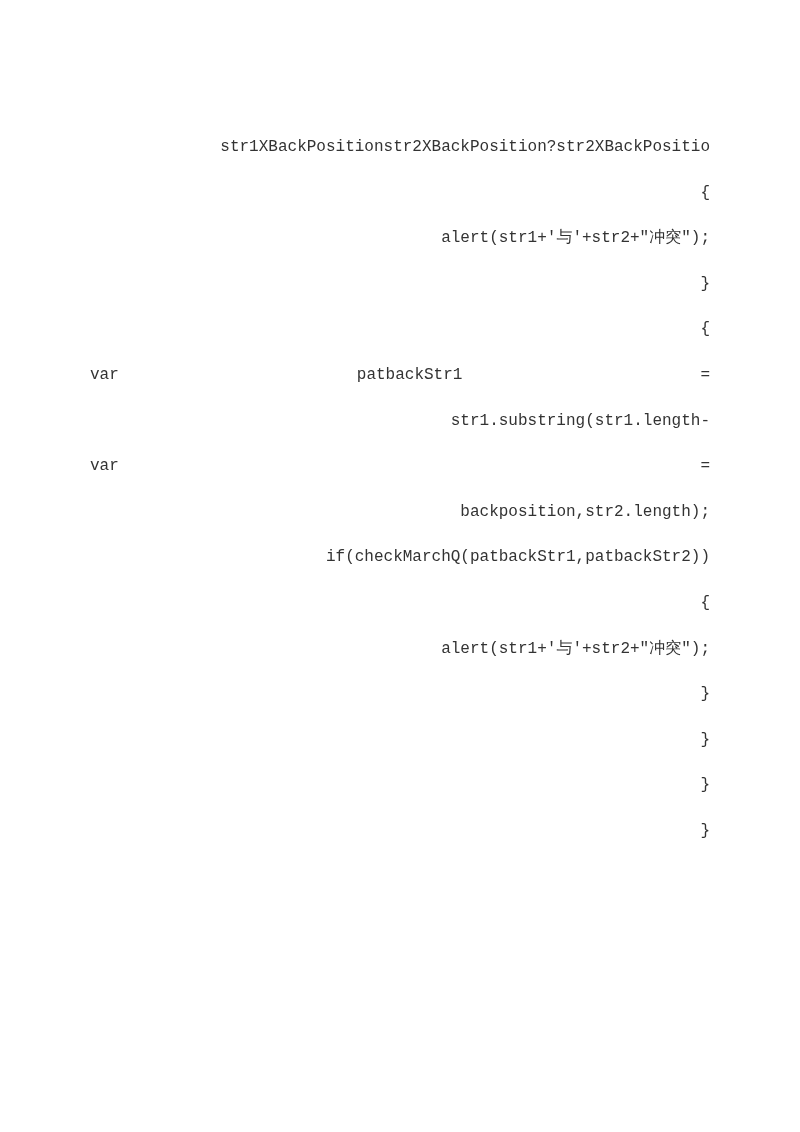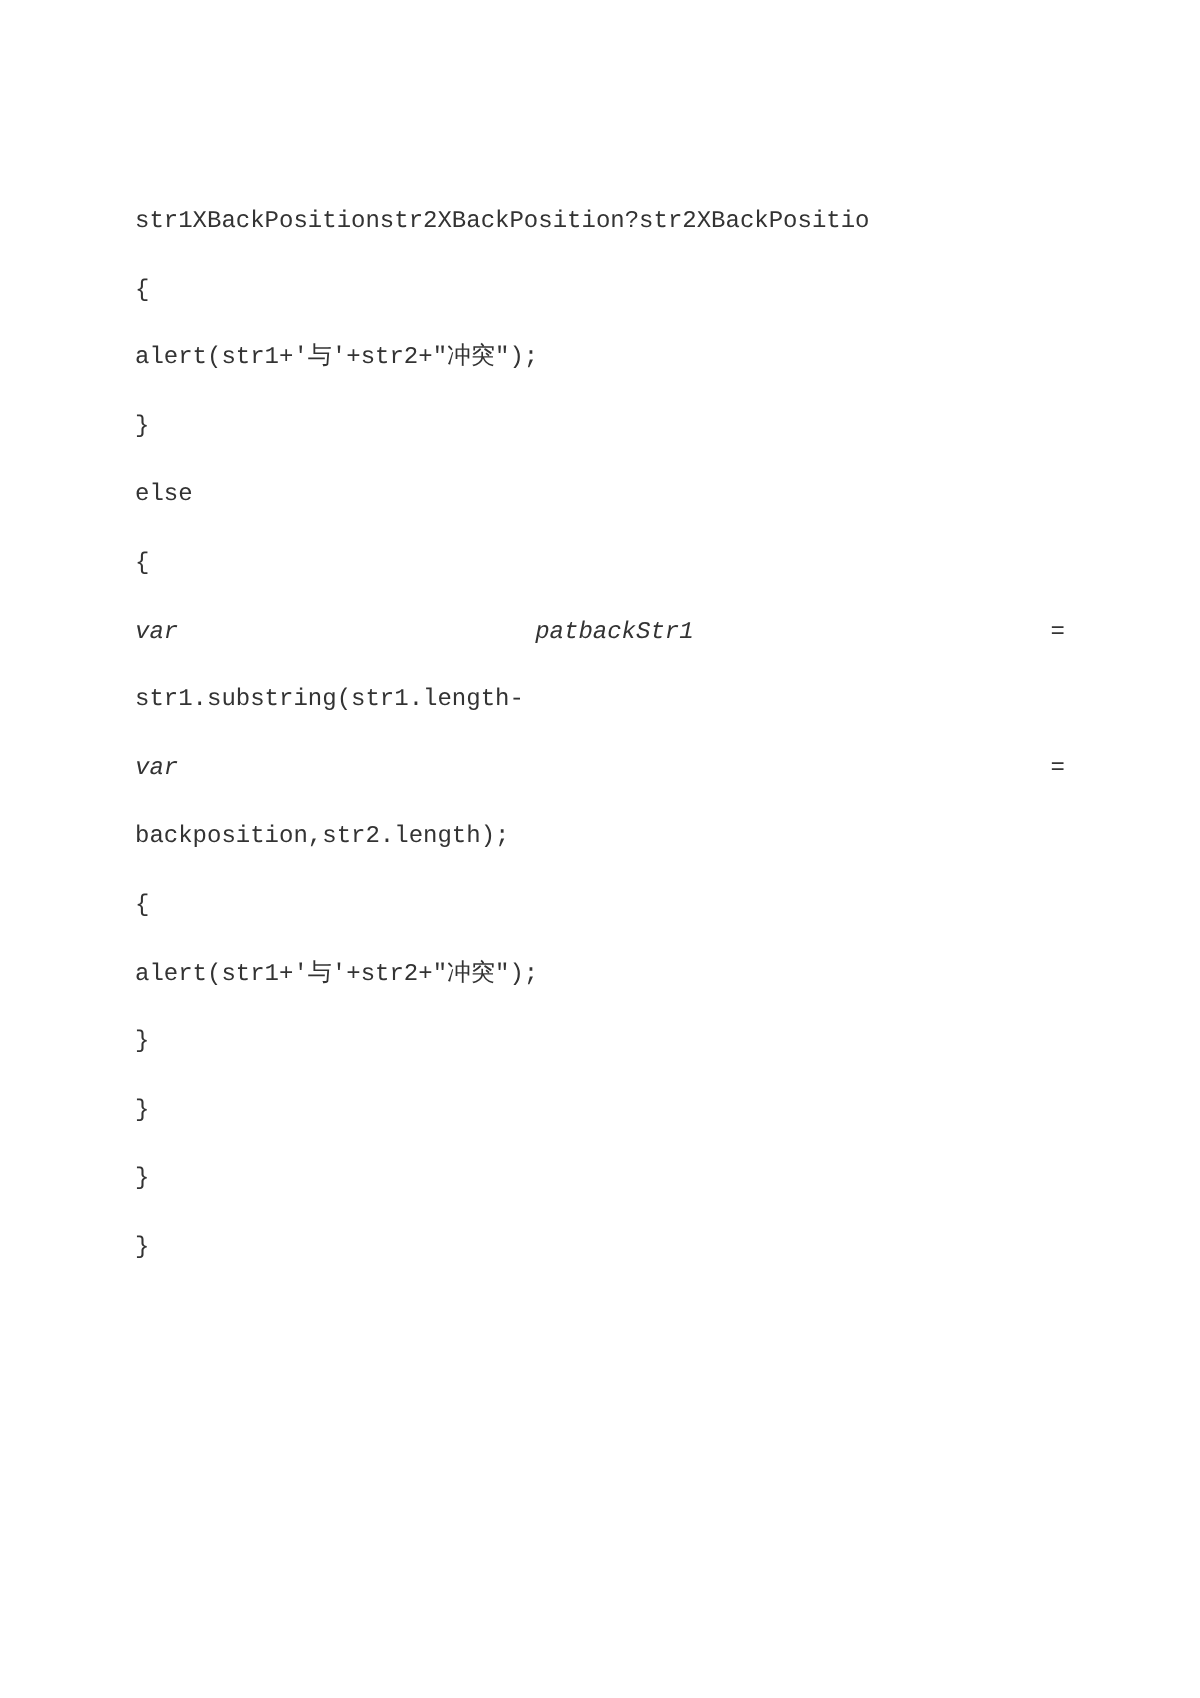--- a/index.html
+++ b/index.html
@@ -13,67 +13,67 @@
     width: 800px;
     min-height: 1132px;
     padding: 125px 90px 80px 90px;
     font-family: "SimSun", "宋体", "Courier New", monospace;
     font-size: 16px;
     color: #333;
     line-height: 2.85;
   }
   .line {
     white-space: nowrap;
+    text-align: right;
   }
   .justify {
     display: flex;
     justify-content: space-between;
     white-space: nowrap;
   }
   .justify > span {
     white-space: nowrap;
   }
   .tok {
     flex: 0 0 auto;
-    font-style: italic;
   }
   .gap {
     flex: 1 1 auto;
   }
 </style>
 </head>
 <body>
 
 <div class="page">
 
   <div class="line">str1XBackPositionstr2XBackPosition?str2XBackPositio</div>
   <div class="line">         {</div>
   <div class="line">           alert(str1+'与'+str2+"冲突");</div>
   <div class="line">         }</div>
-  <div class="line">         else</div>
   <div class="line">         {</div>
 
   <div class="justify">
     <span class="tok">            var</span>
     <span class="gap"></span>
     <span class="tok">patbackStr1</span>
     <span class="gap"></span>
     <span class="tok">=</span>
   </div>
 
   <div class="line">str1.substring(str1.length-</div>
 
   <div class="justify">
     <span class="tok">            var</span>
     <span class="gap"></span>
     <span class="gap"></span>
     <span class="tok">=</span>
   </div>
 
   <div class="line">backposition,str2.length);</div>
+  <div class="line">           if(checkMarchQ(patbackStr1,patbackStr2))</div>
   <div class="line"> </div>
   <div class="line">           {</div>
   <div class="line">             alert(str1+'与'+str2+"冲突");</div>
   <div class="line">           }</div>
   <div class="line">         }</div>
   <div class="line">       }</div>
   <div class="line">      }</div>
 
 </div>
 

